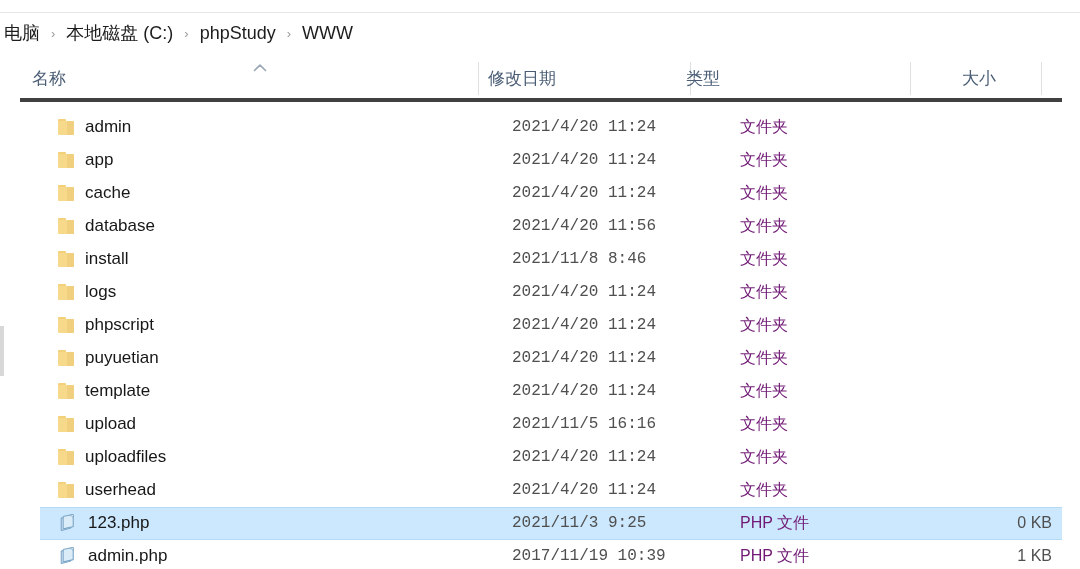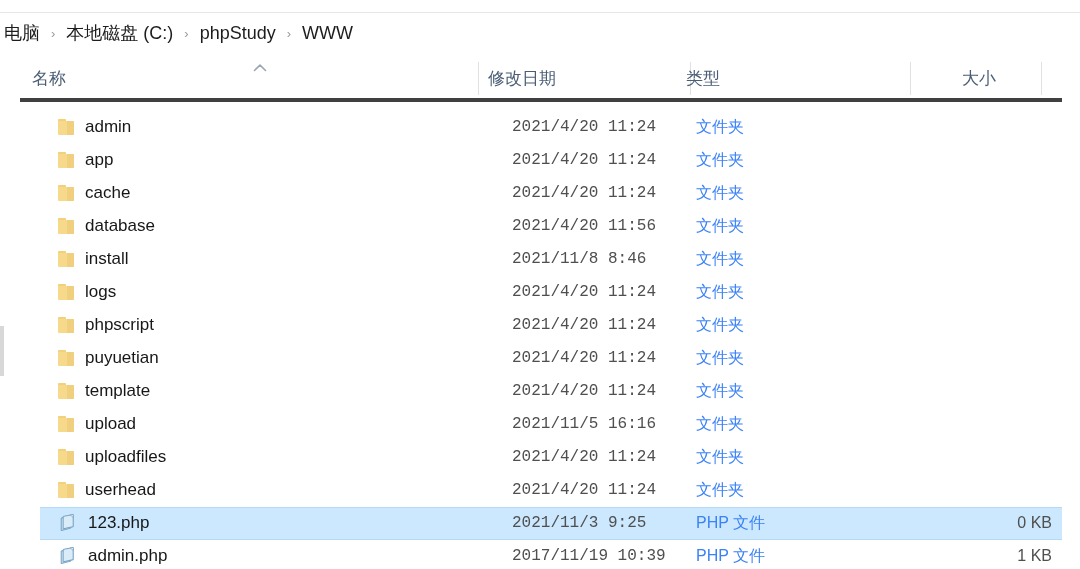--- a/index.html
+++ b/index.html
@@ -141,21 +141,21 @@
   .cell {
     position: absolute;
     top: 0;
     height: 32px;
     display: flex;
     align-items: center;
     white-space: nowrap;
   }
   .cell.c-name { left: 38px; }
   .cell.c-date { left: 492px; font-size: 16px; color: #4f4f4f; font-family: Liberation Mono, monospace; }
-  .cell.c-type { left: 676px; font-size: 16px; color: #3b82f6; }
+  .cell.c-type { left: 720px; font-size: 16px; color: #701a75; }
   .cell.c-size {
     left: 892px;
     width: 140px;
     justify-content: flex-end;
     font-size: 16px;
     color: #4f4f4f;
   }
 
   .fname {
     font-size: 17px;

